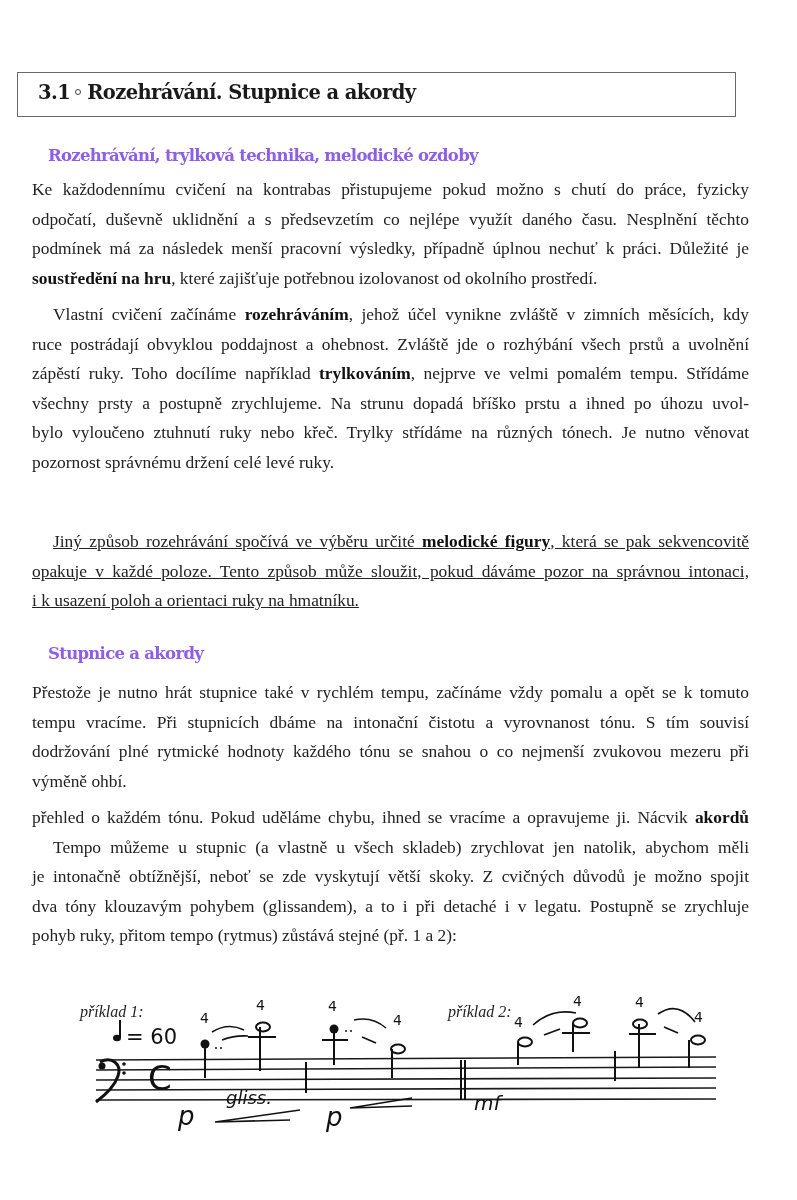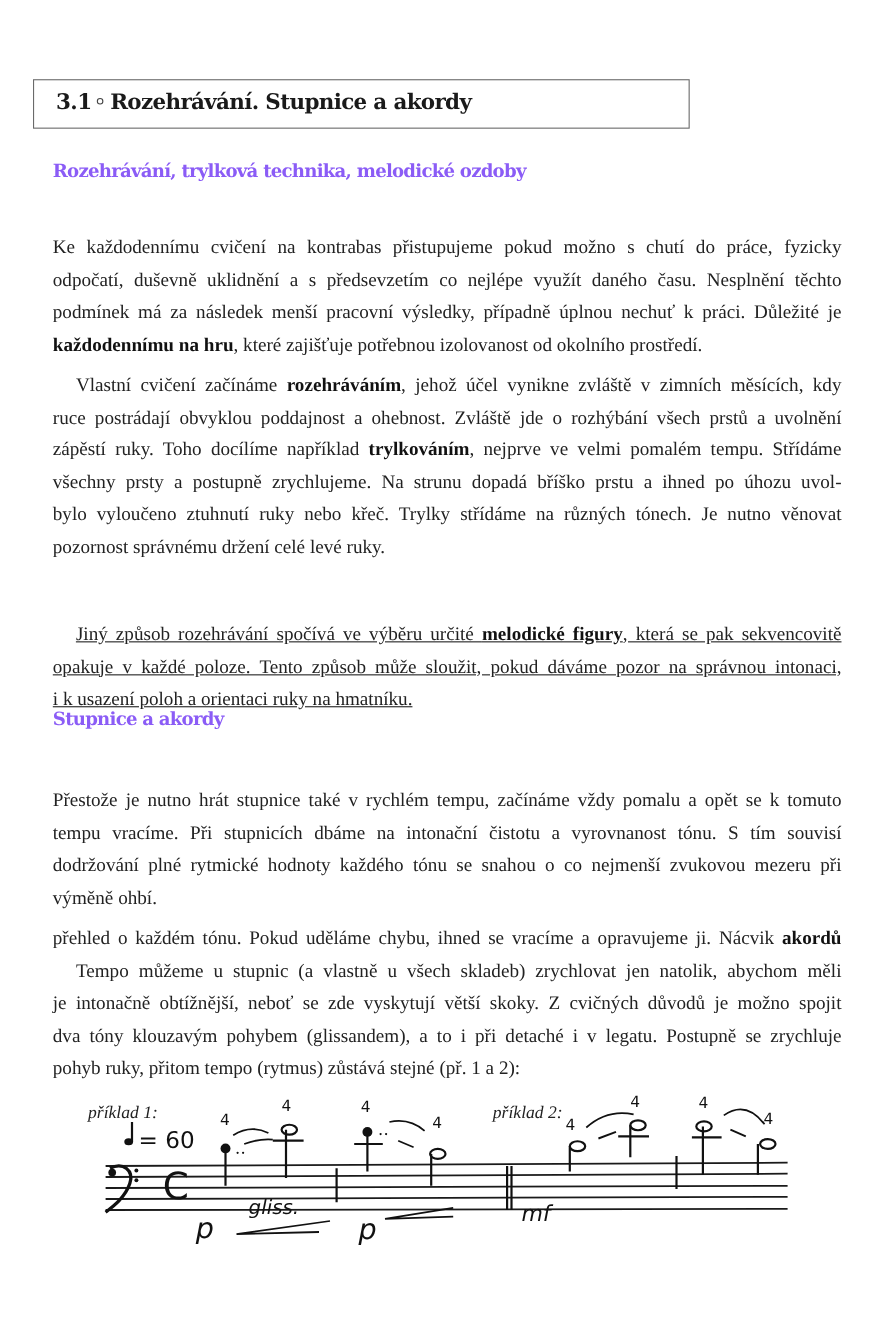--- a/index.html
+++ b/index.html
@@ -10,23 +10,23 @@
     body {
       width: 797px;
       height: 1200px;
       position: relative;
       overflow: hidden;
       font-family: "DejaVu Serif", "Liberation Serif", serif;
       color: #1e1e1e;
     }
     .title-box {
       position: absolute;
-      left: 30px;
+      left: 17px;
       top: 72px;
-      width: 597px;
+      width: 719px;
       height: 45px;
       border: 1.5px solid #6a6a6a;
       box-sizing: border-box;
     }
     .title-text {
       position: absolute;
       left: 20px;
       top: 8px;
       font-family: "DejaVu Serif", serif;
       font-size: 19.5px;
@@ -50,28 +50,27 @@
       left: 48px;
       font-family: "DejaVu Serif", serif;
       font-weight: bold;
       font-size: 16.5px;
       letter-spacing: -0.7px;
       color: #8b5cf6;
       white-space: nowrap;
     }
     .para {
       position: absolute;
-      left: 48px;
+      left: 32px;
       width: 717px;
       font-family: "Liberation Serif", serif;
       font-size: 17.4px;
       line-height: 29.5px;
       text-align: justify;
       color: #222;
-      margin-top: 35px;
     }
     .para .line {
       display: block;
       height: 29.5px;
       text-align-last: justify;
       white-space: nowrap;
     }
     .para .line.last { text-align-last: left; }
     .para .line.indent { padding-left: 21px; }
     .para b { font-weight: bold; color: #111; }
@@ -105,21 +104,21 @@
     <span class="num">3.1</span><span class="dot"></span><span>Rozehrávání. Stupnice a akordy</span>
   </div>
 </div>
 
 <div class="section-heading" style="top:146px;">Rozehrávání, trylková technika, melodické ozdoby</div>
 
 <div class="para" style="top:175px;">
   <span class="line"><span>Ke každodennímu cvičení na kontrabas přistupujeme pokud možno s chutí do práce, fyzicky</span></span>
   <span class="line"><span>odpočatí, duševně uklidnění a s předsevzetím co nejlépe využít daného času. Nesplnění těchto</span></span>
   <span class="line"><span>podmínek má za následek menší pracovní výsledky, případně úplnou nechuť k práci. Důležité je</span></span>
-  <span class="line last"><b>každodennímu na hru</b><span>, které zajišťuje potřebnou izolovanost od okolního prostředí.</span></span>
+  <span class="line last"><b>soustředění na hru</b><span>, které zajišťuje potřebnou izolovanost od okolního prostředí.</span></span>
 </div>
 
 <div class="para" style="top:300px;">
   <span class="line indent"><span>Vlastní cvičení začínáme </span><b>rozehráváním</b><span>, jehož účel vynikne zvláště v zimních měsících, kdy</span></span>
   <span class="line"><span>ruce postrádají obvyklou poddajnost a ohebnost. Zvláště jde o rozhýbání všech prstů a uvolnění</span></span>
   <span class="line"><span>zápěstí ruky. Toho docílíme například </span><b>trylkováním</b><span>, nejprve ve velmi pomalém tempu. Střídáme</span></span>
   <span class="line"><span>všechny prsty a postupně zrychlujeme. Na strunu dopadá bříško prstu a ihned po úhozu uvol-</span></span>
   <span class="line"><span>bylo vyloučeno ztuhnutí ruky nebo křeč. Trylky střídáme na různých tónech. Je nutno věnovat</span></span>
   <span class="line last"><span>pozornost správnému držení celé levé ruky.</span></span>
 </div>

